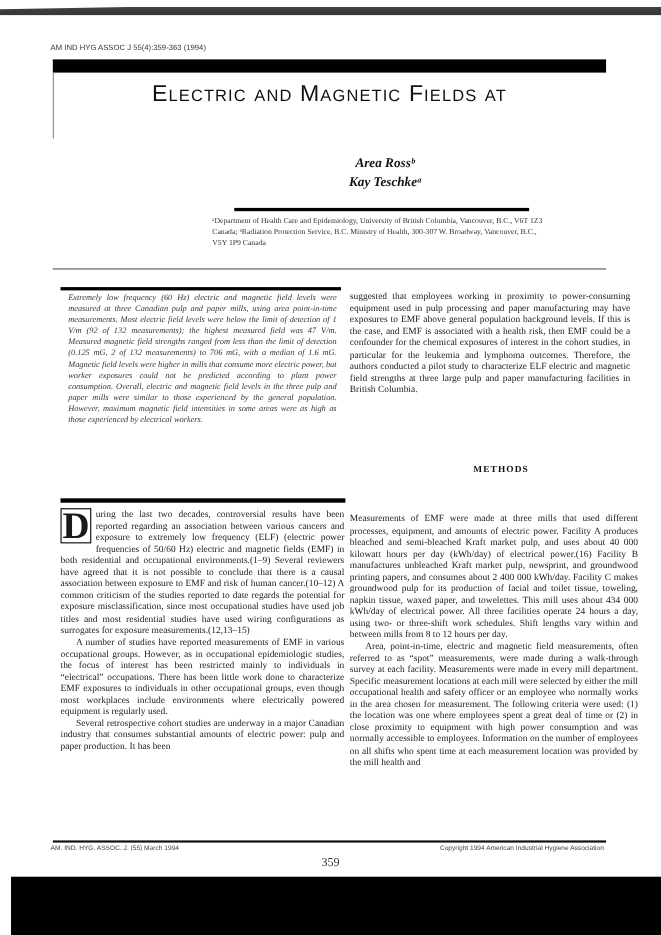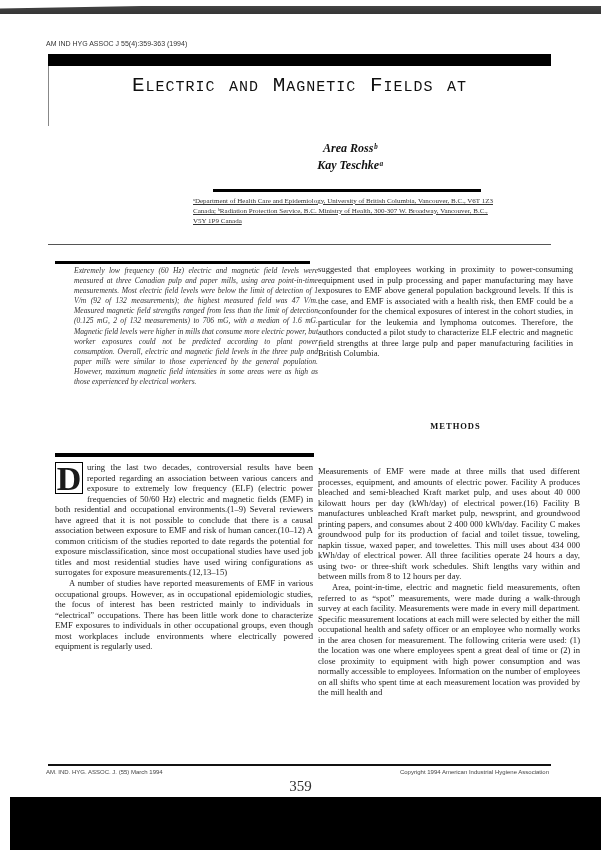--- a/index.html
+++ b/index.html
@@ -1,37 +1,37 @@
 <!DOCTYPE html>
 <html><head>
 <meta charset="utf-8">
 <style>
   html, body { margin:0; padding:0; }
   body { width:601px; height:850px; background:#fff; position:relative; overflow:hidden; font-family:"Liberation Serif", serif; color:#111; }
   .topband { position:absolute; left:0; top:0; width:601px; height:14px; background:linear-gradient(#fff 0,#fff 6px,#222 6px,#111 14px); clip-path:polygon(0 60%,40% 30%,100% 20%,100% 100%,0 100%); opacity:.85; }
   .runhead { position:absolute; left:46px; top:40px; font-family:"Liberation Sans", sans-serif; font-size:7px; color:#333; }
   .titlebar { position:absolute; left:48px; top:54px; width:503px; height:12px; background:#000; }
   .titlebox { position:absolute; left:48px; top:66px; width:503px; height:60px; border-left:1px solid #888; }
-  .title { position:absolute; left:48px; top:74px; width:503px; text-align:center; font-family:Liberation Mono, monospace; font-size:21px; line-height:23px; font-variant:small-caps; letter-spacing:1px; color:#111; }
+  .title { position:absolute; left:48px; top:74px; width:503px; text-align:center; font-family:Liberation Sans, sans-serif; font-size:21px; line-height:23px; font-variant:small-caps; letter-spacing:1px; color:#111; }
   .authors { position:absolute; left:190px; top:140px; width:320px; text-align:center; font-style:italic; font-weight:bold; font-size:12px; line-height:16.5px; }
   .authrule { position:absolute; left:213px; top:189px; width:268px; height:3px; background:#000; }
-  .affil { position:absolute; left:193px; top:196px; width:300px; font-family:"Liberation Serif", serif; font-size:7px; line-height:10px; color:#333;text-decoration:underline; }
+  .affil { position:absolute; left:193px; top:196px; width:300px; font-family:"Liberation Serif", serif; font-size:7px; line-height:10px; color:#333; }
   .sep { position:absolute; left:48px; width:503px; height:1px; background:#555; }
   .absbar { position:absolute; left:55px; top:261px; width:255px; height:3px; background:#000; }
-  .abstract { position:absolute; left:62px; top:266px; width:244px; font-style:italic; font-size:7.6px; line-height:10.1px; text-align:justify; color:#333;margin-left:12px; }
+  .abstract { position:absolute; left:62px; top:266px; width:244px; font-style:italic; font-size:7.6px; line-height:10.1px; text-align:justify; color:#333; }
   .col { position:absolute; font-size:8.6px; line-height:10.55px; text-align:justify; color:#1a1a1a; }
   .col p { margin:0; }
   .col p.ind { text-indent:14px; }
   .introbar { position:absolute; left:55px; top:453px; width:259px; height:4px; background:#000; }
   .dropcap { float:left; width:26px; height:30px; border:1.5px solid #000; font-size:34px; line-height:31px; text-align:center; font-weight:bold; margin:0 4px 0 0; }
   .methods { position:absolute; left:310px; top:421px; width:291px; text-align:center; font-weight:bold; font-size:8.5px; letter-spacing:1px;font-family:Liberation Serif, serif; }
   .footrule { position:absolute; left:48px; top:764px; width:503px; height:2px; background:#111; }
   .foot-left { position:absolute; left:46px; top:769px; font-family:"Liberation Sans", sans-serif; font-size:6px; color:#444; }
   .foot-right { position:absolute; right:52px; top:769px; font-family:"Liberation Sans", sans-serif; font-size:6px; color:#444; }
-  .pagenum { position:absolute; left:0; width:601px; top:778px; text-align:center; font-size:15px; color:#333; }
+  .pagenum { position:absolute; left:0; width:601px; top:778px; text-align:center; font-size:11px; color:#333; }
   .bottomband { position:absolute; left:10px; top:797px; width:591px; height:53px; background:#000; }
 </style>
 </head>
 <body>
 
 <div class="topband"></div>
 <div class="runhead">AM IND HYG ASSOC J 55(4):359-363 (1994)</div>
 <div class="titlebar"></div>
 <div class="titlebox"></div>
 <div class="title">
@@ -58,19 +58,20 @@
 
 <div class="col" style="left:318px; top:466px; width:262px;">
   <p>Measurements of EMF were made at three mills that used different processes, equipment, and amounts of electric power. Facility A produces bleached and semi-bleached Kraft market pulp, and uses about 40 000 kilowatt hours per day (kWh/day) of electrical power.(16) Facility B manufactures unbleached Kraft market pulp, newsprint, and groundwood printing papers, and consumes about 2 400 000 kWh/day. Facility C makes groundwood pulp for its production of facial and toilet tissue, toweling, napkin tissue, waxed paper, and towelettes. This mill uses about 434 000 kWh/day of electrical power. All three facilities operate 24 hours a day, using two- or three-shift work schedules. Shift lengths vary within and between mills from 8 to 12 hours per day.</p>
   <p class="ind">Area, point-in-time, electric and magnetic field measurements, often referred to as “spot” measurements, were made during a walk-through survey at each facility. Measurements were made in every mill department. Specific measurement locations at each mill were selected by either the mill occupational health and safety officer or an employee who normally works in the area chosen for measurement. The following criteria were used: (1) the location was one where employees spent a great deal of time or (2) in close proximity to equipment with high power consumption and was normally accessible to employees. Information on the number of employees on all shifts who spent time at each measurement location was provided by the mill health and</p>
 </div>
 
 <div class="introbar"></div>
 <div class="col" style="left:55px; top:462px; width:258px;">
   <p><span class="dropcap">D</span><span>uring the last two decades, controversial results have been reported regarding an association between various cancers and exposure to extremely low frequency (ELF) (electric power frequencies of 50/60 Hz) electric and magnetic fields (EMF) in both residential and occupational environments.(1–9) Several reviewers have agreed that it is not possible to conclude that there is a causal association between exposure to EMF and risk of human cancer.(10–12) A common criticism of the studies reported to date regards the potential for exposure misclassification, since most occupational studies have used job titles and most residential studies have used wiring configurations as surrogates for exposure measurements.(12,13–15)</span></p>
   <p class="ind">A number of studies have reported measurements of EMF in various occupational groups. However, as in occupational epidemiologic studies, the focus of interest has been restricted mainly to individuals in “electrical” occupations. There has been little work done to characterize EMF exposures to individuals in other occupational groups, even though most workplaces include environments where electrically powered equipment is regularly used.</p>
+  <p class="ind">Several retrospective cohort studies are underway in a major Canadian industry that consumes substantial amounts of electric power: pulp and paper production. It has been</p>
 </div>
 
 <div class="footrule"></div>
 <div class="foot-left">AM. IND. HYG. ASSOC. J. (55) March 1994</div>
 <div class="foot-right">Copyright 1994 American Industrial Hygiene Association</div>
 <div class="pagenum">359</div>
 <div class="bottomband"></div>
 
 </body></html>

